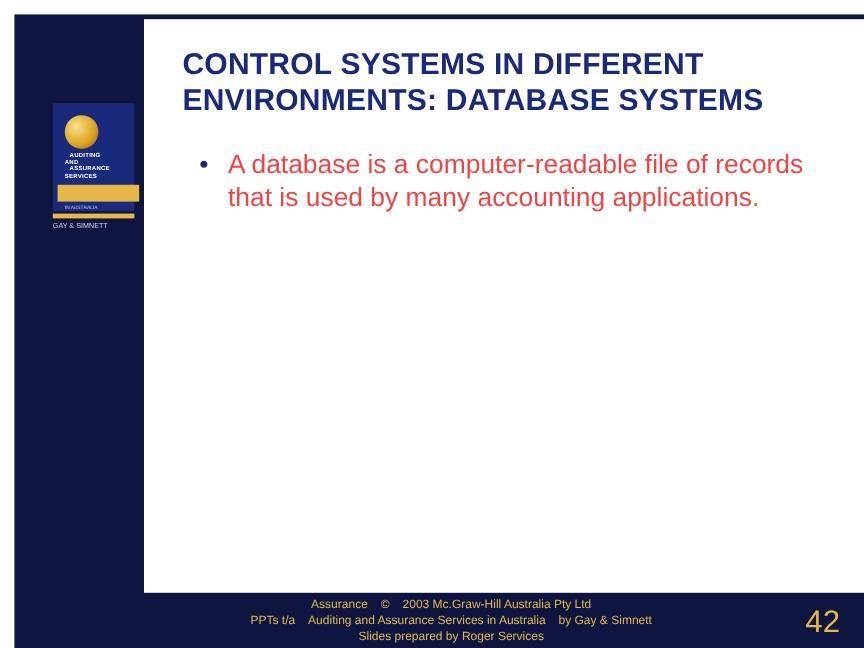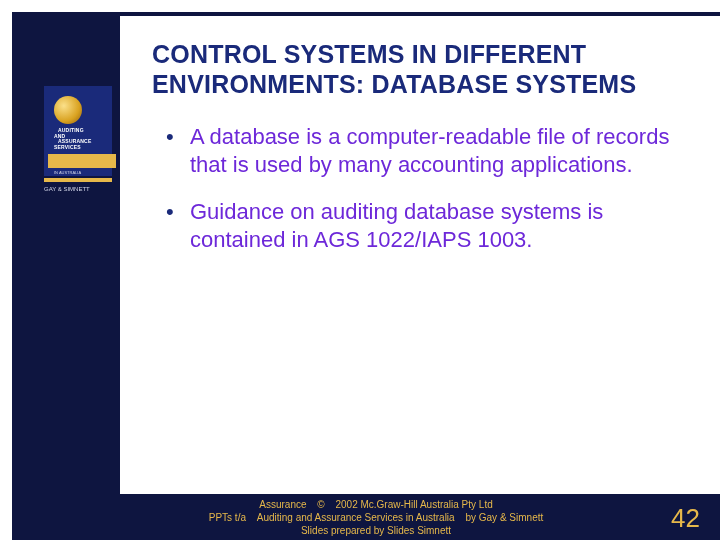--- a/index.html
+++ b/index.html
@@ -33,21 +33,21 @@
     margin-bottom: 24px;
     letter-spacing: 0.2px;
   }
   .bullets {
     list-style: none;
     padding-left: 6px;
   }
   .bullets li {
     position: relative;
     font-size: 22px;
-    color: #6d28d9;
+    color: #ef4444;
     line-height: 1.25;
     padding-left: 28px;
     margin-bottom: 20px;
   }
   .bullets li::before {
     content: "•";
     position: absolute;
     left: 4px;
     top: 0;
     color: #1a2a7a;
@@ -153,26 +153,25 @@
     <div class="thumb-bar"></div>
     <div class="thumb-sub">IN AUSTRALIA</div>
   </div>
   <div class="thumb-hr"></div>
   <div class="thumb-author">GAY &amp; SIMNETT</div>
 
   <div class="content-panel">
     <h1 class="title">CONTROL SYSTEMS IN DIFFERENT ENVIRONMENTS: DATABASE SYSTEMS</h1>
     <ul class="bullets">
       <li>A database is a computer-readable file of records that is used by many accounting applications.</li>
-      <li>Guidance on auditing database systems is contained in AGS 1022/IAPS 1003.</li>
     </ul>
   </div>
 
   <div class="footer">
     <div class="footer-copy">
-      <span>Assurance </span><span>©</span><span> 2002 Mc.Graw-Hill Australia Pty Ltd</span><br>
+      <span>Assurance </span><span>©</span><span> 2003 Mc.Graw-Hill Australia Pty Ltd</span><br>
       <span>PPTs t/a </span><span class="ital">Auditing and Assurance Services in Australia </span><span>by Gay &amp; Simnett</span><br>
-      <span>Slides prepared by Slides Simnett</span>
+      <span>Slides prepared by Roger Services</span>
     </div>
   </div>
 
   <div class="slide-number">42</div>
 </div>
 
 </body></html>

